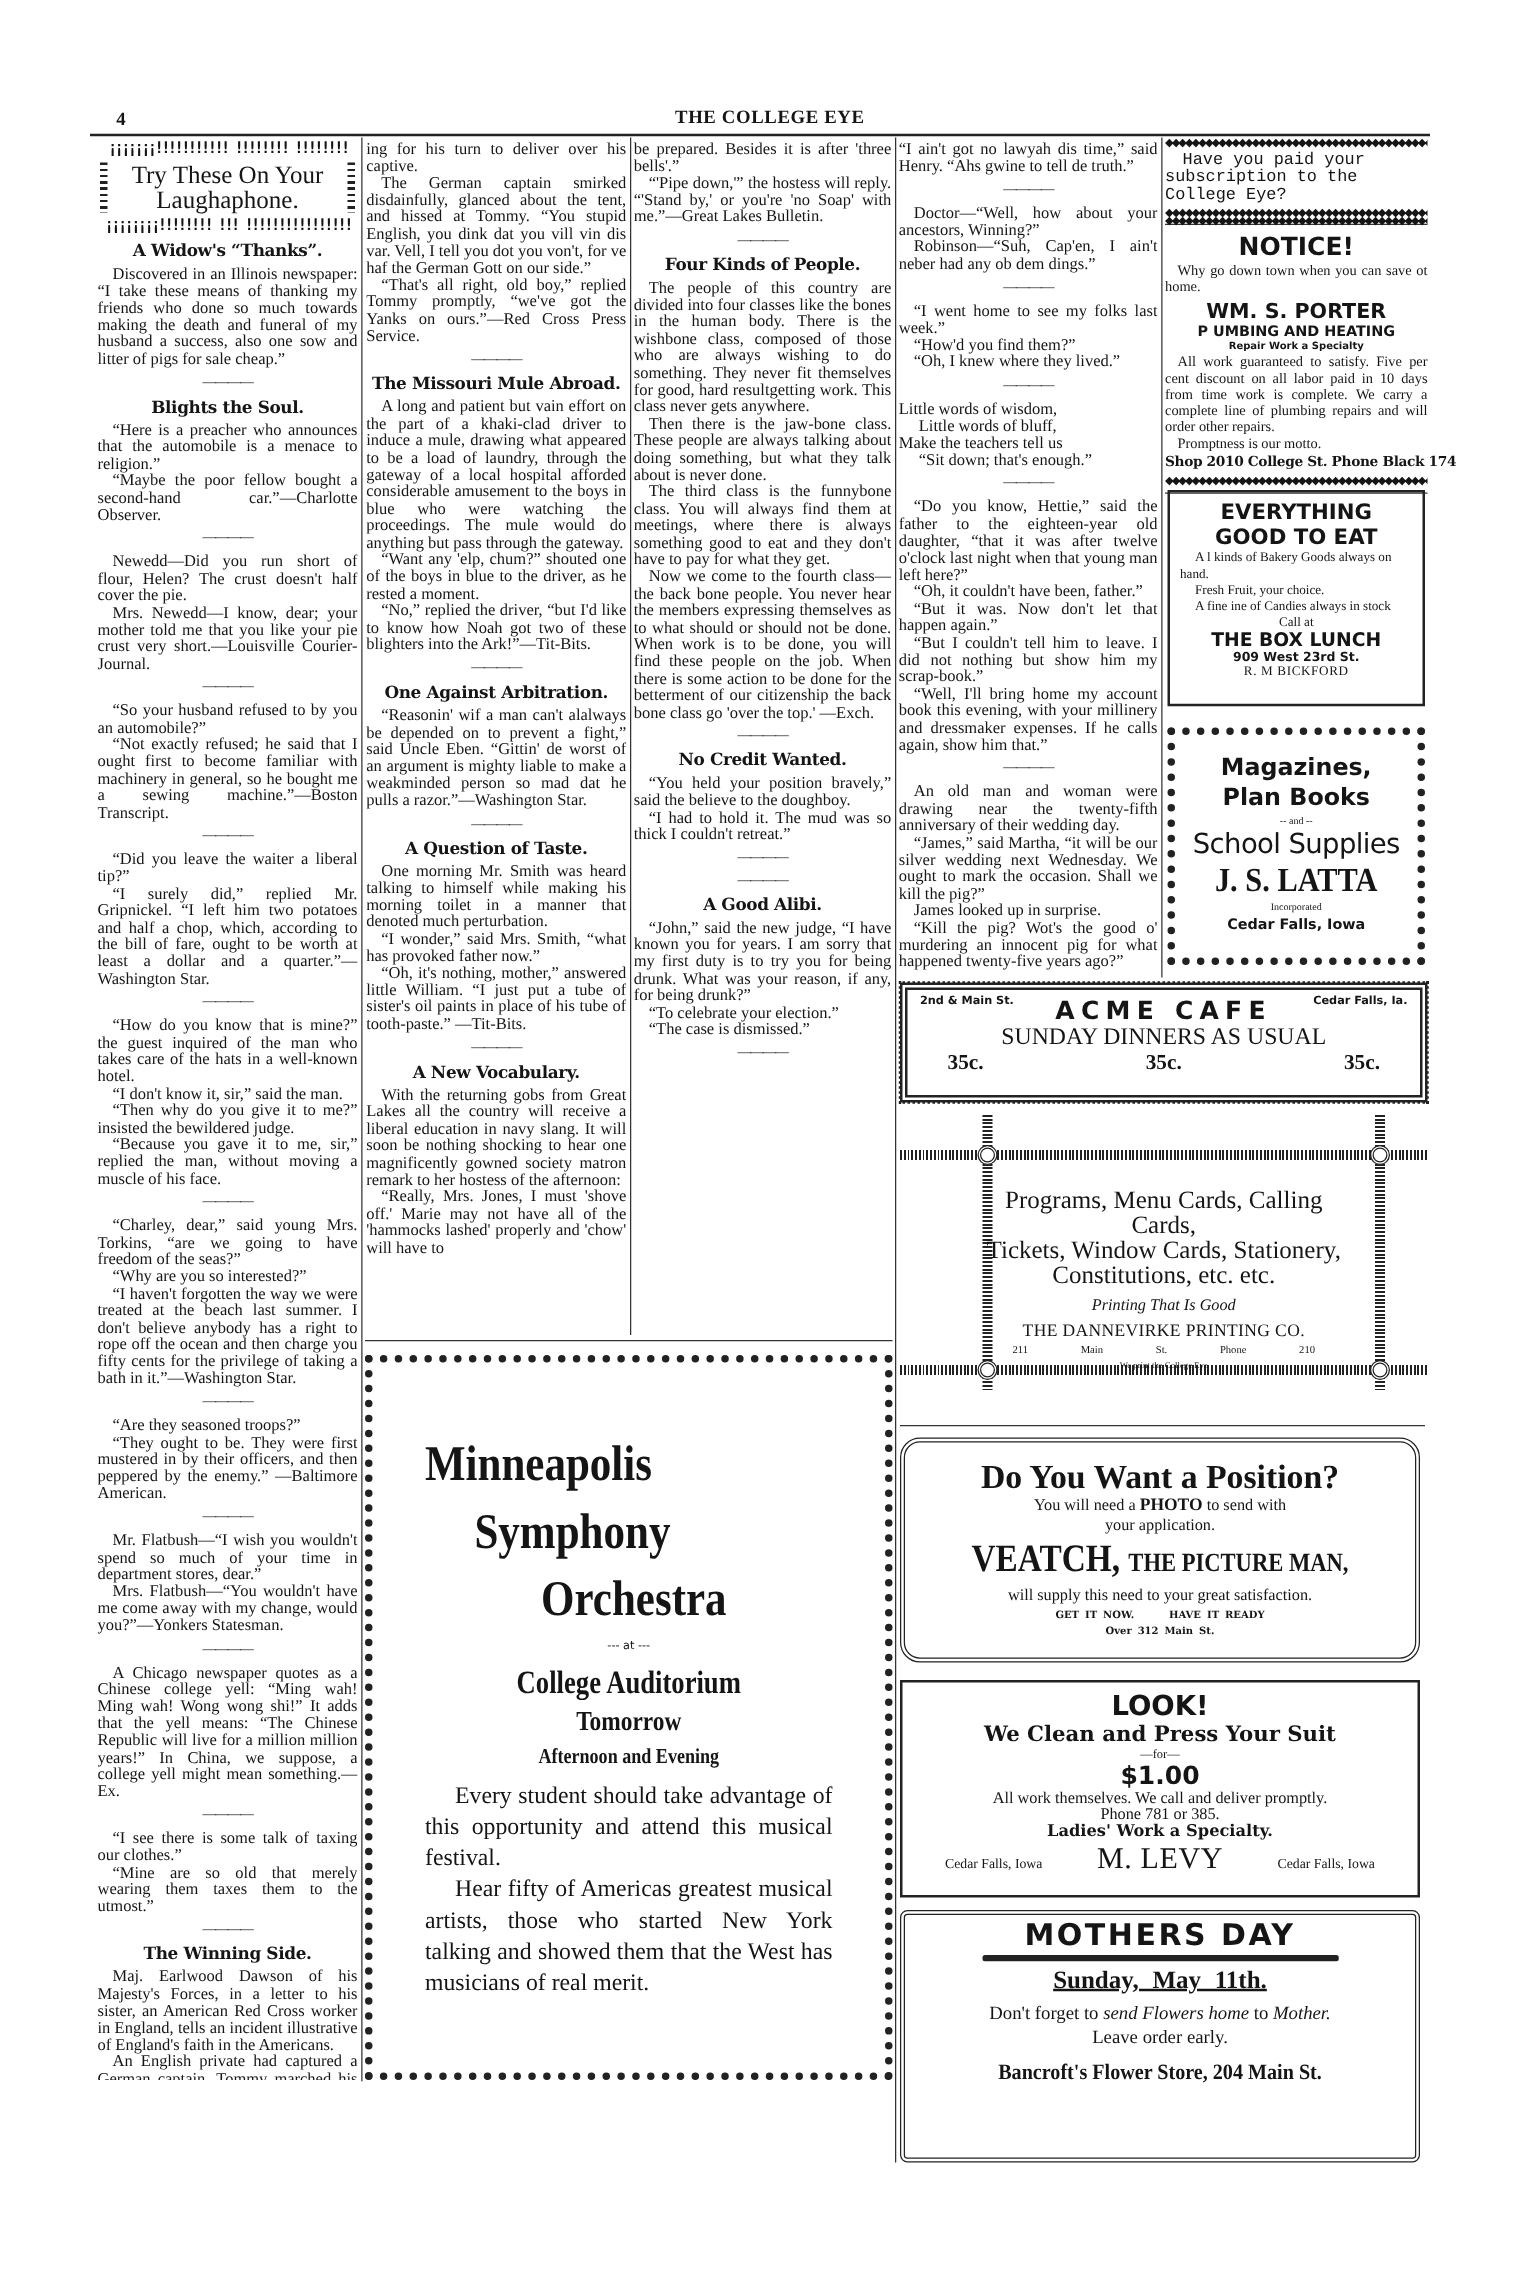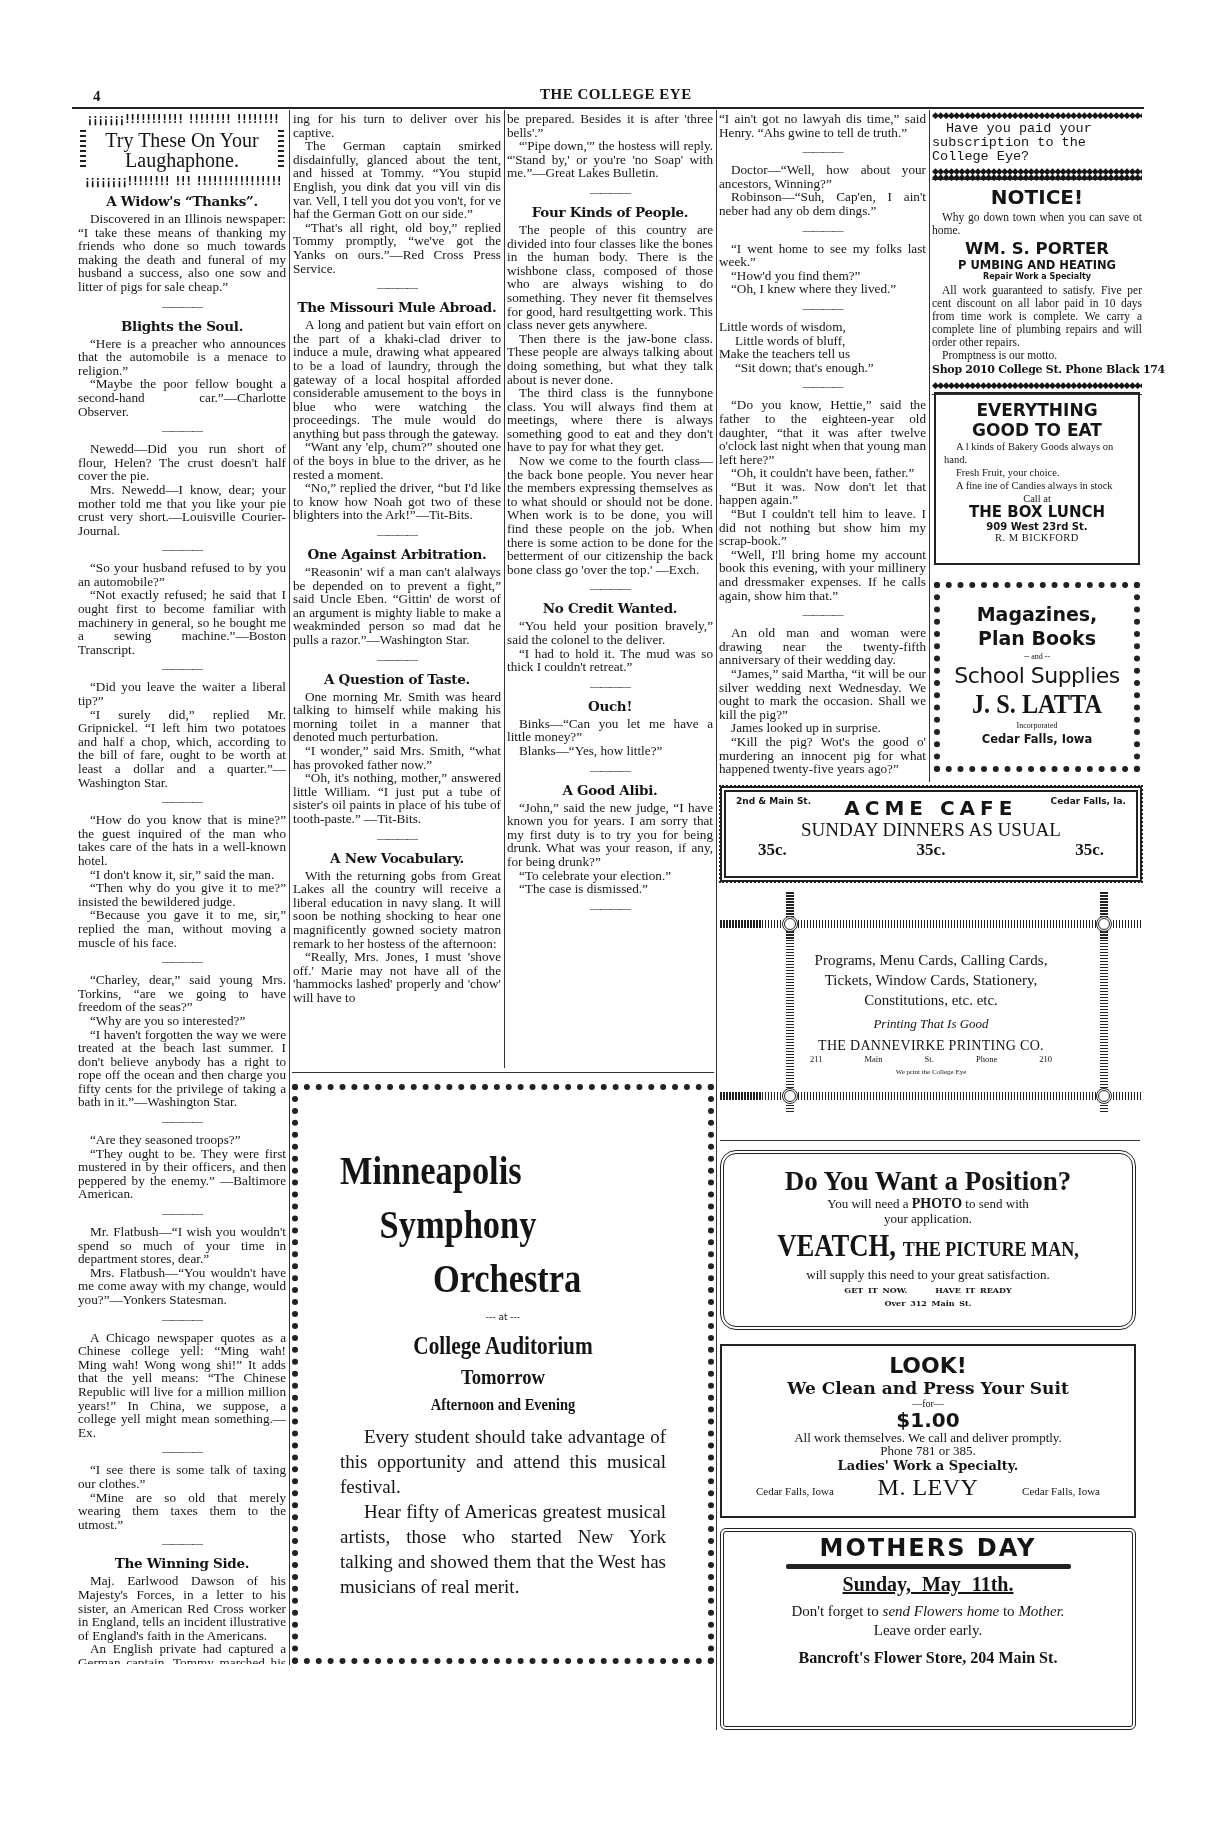--- a/index.html
+++ b/index.html
@@ -66,21 +66,21 @@
   .ad-acme .small { font: bold 9px "DejaVu Sans", sans-serif; }
   .ad-acme .title { font: bold 20px "DejaVu Sans", sans-serif; letter-spacing: 5px; }
   .ad-acme .sub { font: 19px "Liberation Serif", serif; line-height: 20px; }
   .ad-acme .prices { display: flex; justify-content: space-between; padding: 0 22px; font: bold 17px "Liberation Serif", serif; line-height: 20px; }
 
   .ad-print { left: 720px; top: 892px; width: 422px; height: 220px; }
   .ad-print .hbar { position: absolute; left: 0; right: 0; height: 8px; background: repeating-linear-gradient(90deg, #222 0 1.5px, transparent 1.5px 3px); }
   .ad-print .vbar { position: absolute; top: 0; bottom: 0; width: 8px; background: repeating-linear-gradient(#222 0 1.5px, transparent 1.5px 3px); }
   .ad-print .knot { position: absolute; width: 16px; height: 16px; border-radius: 50%; border: 3px double #222; background: #fff; }
   .ad-print .inner { position: absolute; left: 60px; right: 60px; top: 58px; }
-  .ad-print .lines { font-size: 15px; line-height: 20px; }
+  .ad-print .lines { font-size: 20px; line-height: 20px; }
   .ad-print .motto { font: italic 13px "Liberation Serif", serif; margin: 6px 0; }
   .ad-print .co { font-size: 14px; letter-spacing: 0.3px; }
   .ad-print .addr { font-size: 8.5px; word-spacing: 40px; }
   .ad-print .we { font-size: 7px; margin-top: 4px; }
 
   .ad-veatch { left: 720px; top: 1150px; width: 416px; height: 180px; border: 4px double #222; border-radius: 16px; padding: 12px 8px; }
   .ad-veatch .h { font: bold 27px "Liberation Serif", serif; line-height: 30px; }
   .ad-veatch .t { font-size: 13px; line-height: 15px; }
   .ad-veatch .t b { font-size: 14px; }
   .ad-veatch .big { font: bold 31px "Liberation Serif", serif; line-height: 36px; transform: scaleX(0.86); margin-top: 2px; white-space: nowrap; }
@@ -251,29 +251,24 @@
         <div>
           <h4>Four Kinds of People.</h4>
           <p>The people of this country are divided into four classes like the bones in the human body. There is the wishbone class, composed of those who are always wishing to do something. They never fit themselves for good, hard resultgetting work. This class never gets anywhere.</p>
           <p>Then there is the jaw-bone class. These people are always talking about doing something, but what they talk about is never done.</p>
           <p>The third class is the funnybone class. You will always find them at meetings, where there is always something good to eat and they don't have to pay for what they get.</p>
           <p>Now we come to the fourth class—the back bone people. You never hear the members expressing themselves as to what should or should not be done. When work is to be done, you will find these people on the job. When there is some action to be done for the betterment of our citizenship the back bone class go 'over the top.' —Exch.</p>
         </div>
         <div class="sep"></div>
         <div>
           <h4>No Credit Wanted.</h4>
-          <p>“You held your position bravely,” said the colonel to the deliver.</p>
+          <p>“You held your position bravely,” said the believe to the doughboy.</p>
           <p>“I had to hold it. The mud was so thick I couldn't retreat.”</p>
         </div>
         <div class="sep"></div>
-        <div>
-          <h4>Ouch!</h4>
-          <p>Binks—“Can you let me have a little money?”</p>
-          <p>Blanks—“Yes, how little?”</p>
-        </div>
         <div class="sep"></div>
         <div>
           <h4>A Good Alibi.</h4>
           <p>“John,” said the new judge, “I have known you for years. I am sorry that my first duty is to try you for being drunk. What was your reason, if any, for being drunk?”</p>
           <p>“To celebrate your election.”</p>
           <p>“The case is dismissed.”</p>
         </div>
         <div class="sep"></div>
       </div>
   </div>

